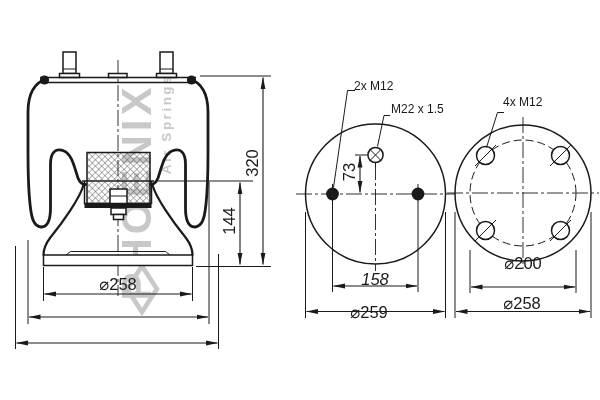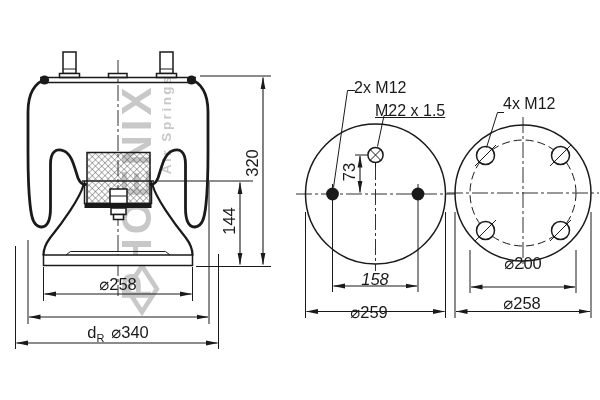--- a/index.html
+++ b/index.html
@@ -20,21 +20,21 @@
   .wm-diamond{
     width:22px;height:22px;border:5px solid var(--watermark);
     transform:translate(-50%,-50%) scale(0.78,1.2) rotate(45deg);
   }
   
   .lbl{
     position:absolute;z-index:3;color:var(--line);white-space:nowrap;
     font-size:16.5px;line-height:1;transform:translate(-50%,-50%);
   }
   .lbl.rot{transform:translate(-50%,-50%) rotate(-90deg);}
-  .lbl.tl{transform:none;font-size:16px;}
+  .lbl.tl{transform:none;font-size:12px;}
   .lbl sub{font-size:11px;line-height:0;}
   .lbl .gap{display:inline-block;width:7px;}
   line,path,rect,circle{vector-effect:none;}
   .outline{stroke:currentColor;stroke-width:2.8;fill:none;stroke-linecap:round;}
   .skirt{stroke:currentColor;stroke-width:2.2;fill:none;stroke-linecap:round;}
   .med{stroke:currentColor;stroke-width:1.5;fill:none;}
   .medw{stroke:currentColor;stroke-width:1.5;fill:#fff;}
   .thin{stroke:currentColor;stroke-width:1;fill:none;}
   .dim{stroke:currentColor;stroke-width:1.1;fill:none;}
   .cl{stroke:currentColor;stroke-width:0.9;fill:none;stroke-dasharray:16 3 3 3;}
@@ -185,24 +185,23 @@
 
       <line class="thin" x1="455" y1="212" x2="455" y2="318"></line>
       <line class="thin" x1="591" y1="212" x2="591" y2="318"></line>
       <line class="dim" x1="456" y1="311.5" x2="590" y2="311.5" marker-start="url(#ah)" marker-end="url(#ah)"></line>
     </g>
   </svg>
 
   <span class="lbl rot" style="left:252px;top:163px;">320</span>
   <span class="lbl rot" style="left:229px;top:221px;">144</span>
   <span class="lbl" style="left:118px;top:284px;">⌀258</span>
-  <span class="lbl" style="left:118px;top:331.5px;"><span>d</span><sub>R</sub><span class="gap"></span><span>⌀340</span></span>
 
   <span class="lbl tl" style="left:354px;top:80px;">2x M12</span>
-  <span class="lbl tl" style="left:375px;top:103px;text-decoration:underline;">M22 x 1.5</span>
+  <span class="lbl tl" style="left:391px;top:103px;">M22 x 1.5</span>
   <span class="lbl rot" style="left:349px;top:172px;">73</span>
   <span class="lbl" style="left:375px;top:278.5px;font-style:italic;">158</span>
   <span class="lbl" style="left:369px;top:312px;">⌀259</span>
 
   <span class="lbl tl" style="left:503px;top:96px;">4x M12</span>
   <span class="lbl" style="left:523px;top:263px;">⌀200</span>
   <span class="lbl" style="left:522px;top:302.5px;">⌀258</span>
 
 </div>
 

